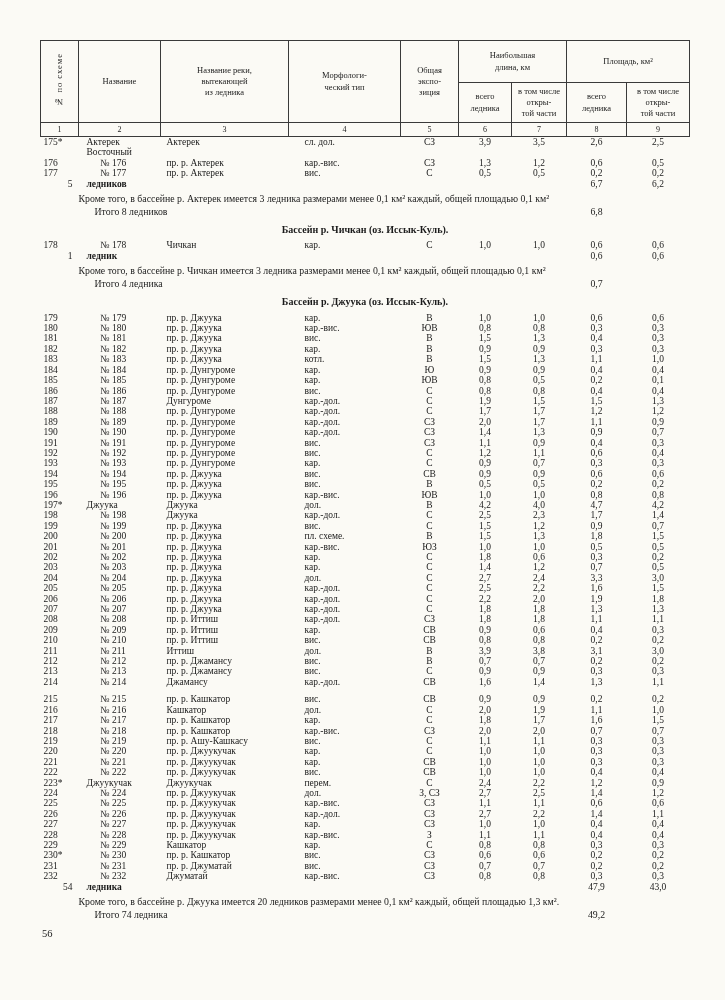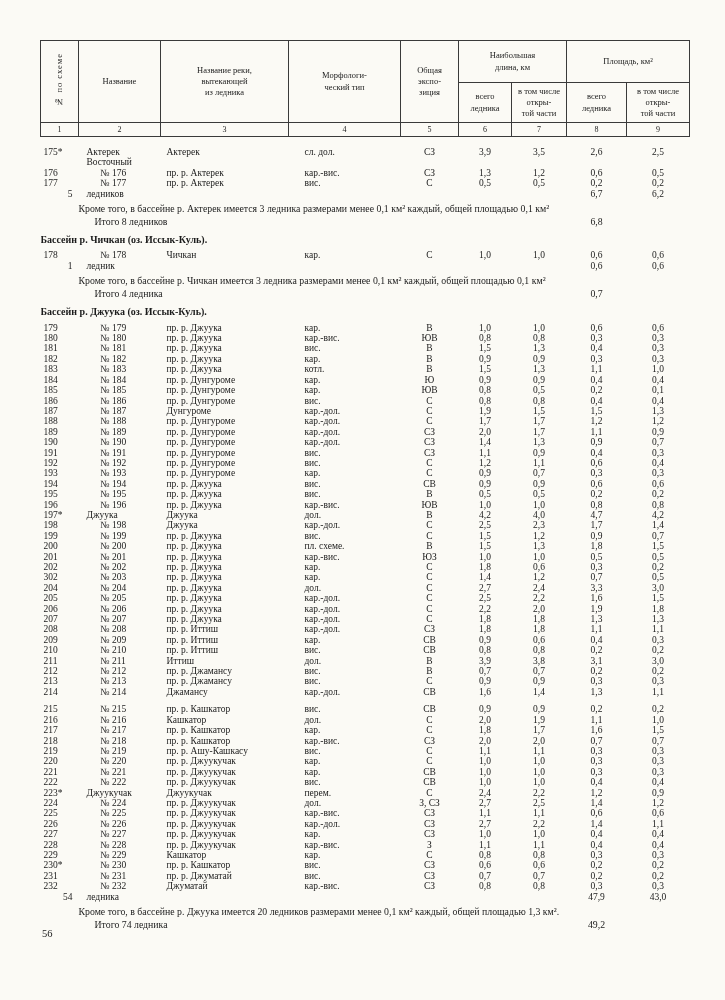--- a/index.html
+++ b/index.html
@@ -12,31 +12,31 @@
   .content{padding:40px 36px 0 40px;}
   table{border-collapse:collapse;table-layout:fixed;width:649px;}
   thead th{
     border:1px solid #3a3a3a;font-weight:normal;font-size:8.5px;line-height:1.3;
     text-align:center;vertical-align:middle;white-space:pre-line;padding:2px 1px;color:#222;
   }
   tr.h1{height:42px;} tr.h2{height:40px;}
   tr.colnums th{height:13px;font-size:8px;padding:0;line-height:13px;}
   .vert{writing-mode:vertical-rl;transform:rotate(180deg);display:inline-block;font-size:8.5px;letter-spacing:1px;white-space:nowrap;}
   tbody td{font-size:9.5px;line-height:10.4px;padding:0 2px;vertical-align:top;white-space:nowrap;overflow:hidden;}
-  tbody tr.first-after-head td{padding-top:10px;}
+  tbody tr.first-after-head td{}
   td.num{padding-left:3px;}
   td.name{white-space:pre-line;padding-left:8px;}
   td.name.indent{padding-left:22px;margin-top:40px;}
   td.river{padding-left:6px;}
   td.type{padding-left:16px;}
   td.c{text-align:center;}
   td.sum-count{text-align:right;padding-right:6px;}
-  td.sum-label{padding-left:8px;}
+  td.sum-label{padding-left:8px;font-weight:bold;}
   tr.gap td{padding-top:7px;}
-  tr.section-row td{font-weight:bold;text-align:left;font-size:10px;padding:8px 0 5px 0;white-space:nowrap;}
+  tr.section-row td{font-weight:bold;text-align:center;font-size:10px;padding:8px 0 5px 0;white-space:nowrap;}
   tr.note-row td{font-size:9.8px;line-height:11px;padding:4px 0 1px 38px;white-space:normal;}
   tr.total-row td{font-size:9.8px;line-height:11px;padding-top:1px;}
   td.total-label{padding-left:54px;}
   .page-number{position:absolute;left:42px;top:928px;font-size:10.5px;}
 </style>
 </head>
 <body>
 
 <div class="content">
   <table>
@@ -439,21 +439,21 @@
           <td class="name indent">№ 202</td>
           <td class="river">пр. р. Джуука</td>
           <td class="type">кар.</td>
           <td class="c">С</td>
           <td class="c">1,8</td>
           <td class="c">0,6</td>
           <td class="c">0,3</td>
           <td class="c">0,2</td>
         </tr>
         <tr class="data-row">
-          <td class="num">302</td>
+          <td class="num">203</td>
           <td class="name indent">№ 203</td>
           <td class="river">пр. р. Джуука</td>
           <td class="type">кар.</td>
           <td class="c">С</td>
           <td class="c">1,4</td>
           <td class="c">1,2</td>
           <td class="c">0,7</td>
           <td class="c">0,5</td>
         </tr>
         <tr class="data-row">

